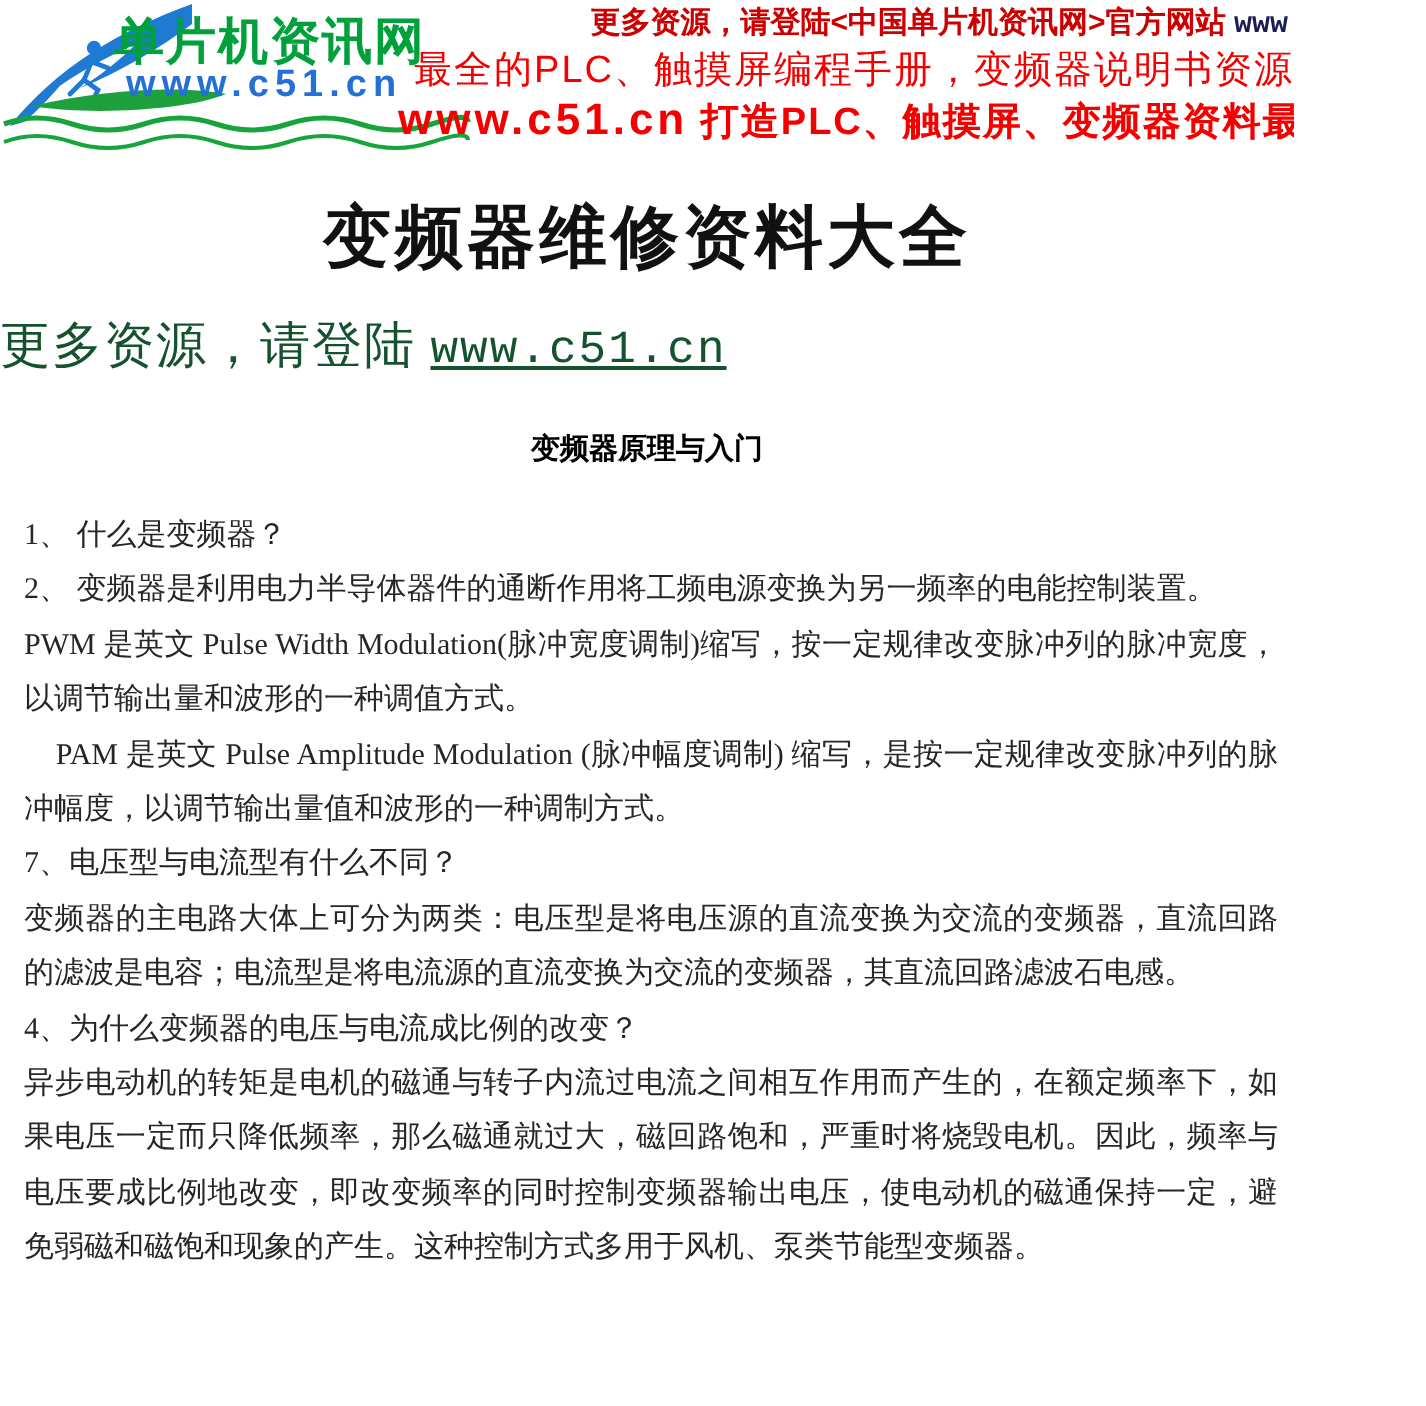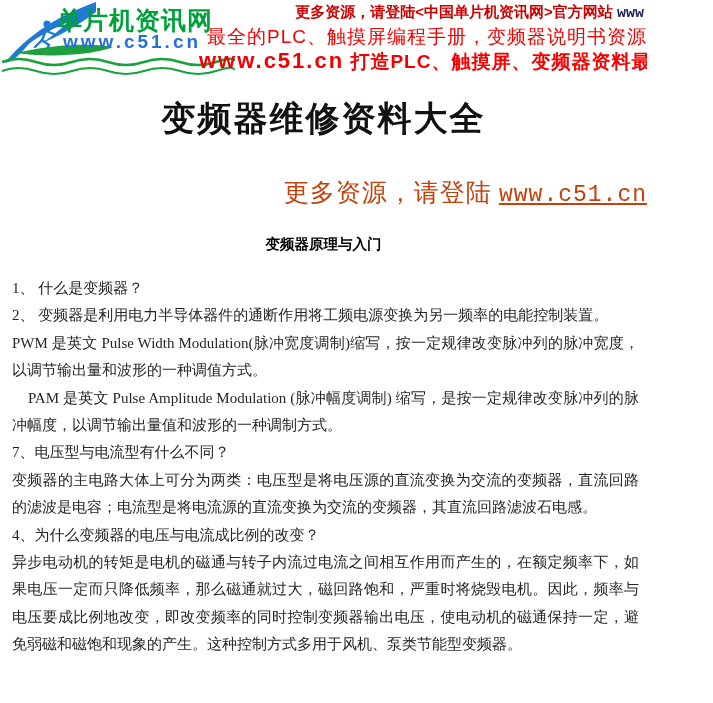--- a/index.html
+++ b/index.html
@@ -40,24 +40,24 @@
     letter-spacing: 2px;
   }
   .doc-subtitle {
     margin-top: 28px;
     text-align: center;
     font-size: 25px;
     color: #e60000;
     letter-spacing: 1px;
   }
   .doc-promo {
-    margin-top: 34px;
-    text-align: right;
+    margin-top: 14px;
+    text-align: left;
     font-size: 25px;
-    color: #c2410c;
+    color: #14532d;
     letter-spacing: 1px;
   }
   .doc-promo .url {
     text-decoration: underline;
     font-family: "Liberation Mono", "DejaVu Sans Mono", monospace;
     font-size: 23px;
     cursor: pointer;
   }
   .section-heading {
     margin-top: 26px;

